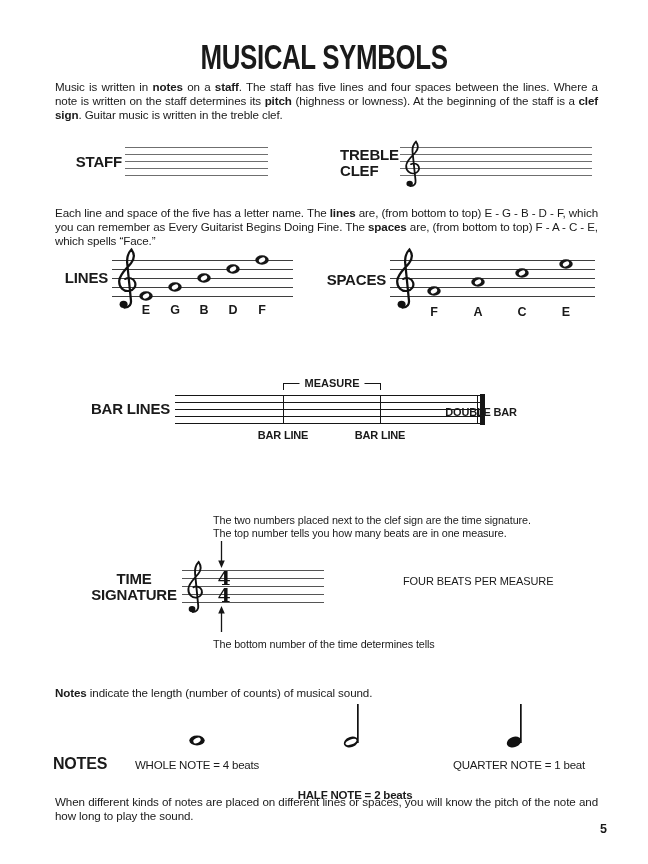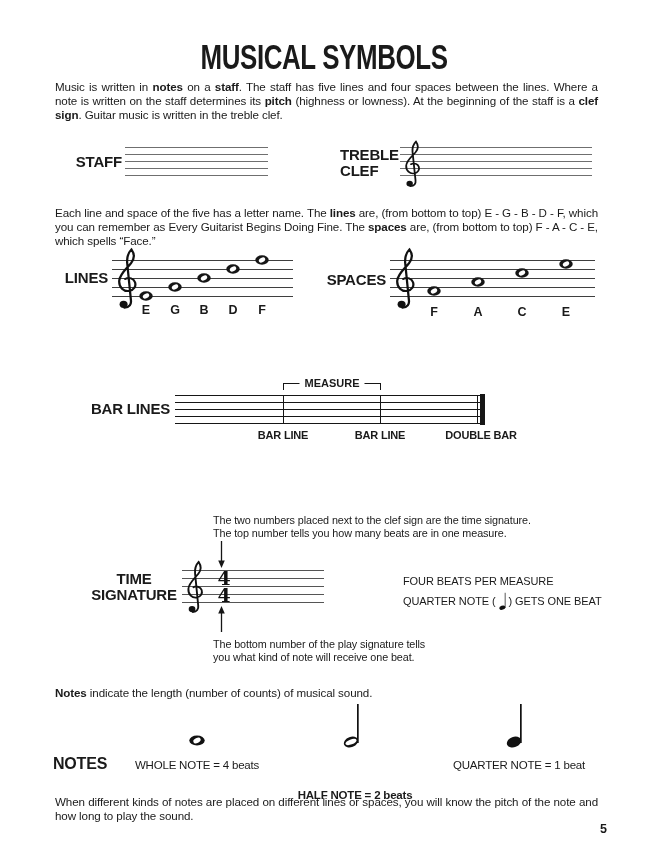--- a/index.html
+++ b/index.html
@@ -195,21 +195,21 @@
       <i class="sl" style="top:14px"></i>
       <i class="sl" style="top:21px"></i>
       <i class="sl" style="top:28px"></i>
   </div>
   <div class="vbar" style="left:283px; top:395px; height:29px"></div>
   <div class="vbar" style="left:380px; top:395px; height:29px"></div>
   <div class="vbar" style="left:476.5px; top:395px; height:29px"></div>
   <div class="thickbar" style="left:480px; top:394px; height:31px"></div>
   <span class="caption" style="left:283px; top:429px">BAR LINE</span>
   <span class="caption" style="left:380px; top:429px">BAR LINE</span>
-  <span class="caption" style="left:481px; top:429px">DOUBLE BAR</span>
+  <span class="caption" style="left:481px; top:406px">DOUBLE BAR</span>
 
 
   <div class="annot" style="left:213px; top:514px">
     <div>The two numbers placed next to the clef sign are the time signature.</div>
     <div>The top number tells you how many beats are in one measure.</div>
   </div>
   <svg style="position:absolute; left:217px; top:541px" width="9" height="27">
     <line x1="4.5" y1="0" x2="4.5" y2="20" stroke="#161616" stroke-width="1.3"></line>
     <polygon points="1.2,19.5 7.8,19.5 4.5,27" fill="#161616"></polygon>
   </svg>
@@ -231,27 +231,23 @@
   <div class="tsnum" style="left:211px; top:570px">
     <div>4</div>
     <div>4</div>
   </div>
   <svg style="position:absolute; left:217px; top:606px" width="9" height="26">
     <polygon points="1.2,7.5 7.8,7.5 4.5,0" fill="#161616"></polygon>
     <line x1="4.5" y1="7" x2="4.5" y2="26" stroke="#161616" stroke-width="1.3"></line>
   </svg>
 
   <span class="beats-text" style="left:403px; top:575px">FOUR BEATS PER MEASURE</span>
-  <span class="beats-text" style="left:403px; top:592px"><span>QUARTER NOTE (</span><svg class="inline-note" width="7" height="18">
-        <use href="#quarter"></use>
-      </svg><span>) GETS ONE BEAT</span></span>
 
   <div class="annot" style="left:213px; top:638px">
-    <div>The bottom number of the play signature tells</div>
-    <div>you what kind of note will receive one beat.</div>
+    <div>The bottom number of the time determines tells</div>
   </div>
 
   <p class="para" style="top:686px"><span class="b">Notes</span><span> indicate the length (number of counts) of musical sound.</span></p>
 
   <svg class="glyph" style="left:189px; top:735px" width="16" height="11">
       <use href="#whole"></use>
     </svg>
   <svg class="glyph" style="left:343px; top:702px" width="17" height="46">
       <use href="#half"></use>
     </svg>

